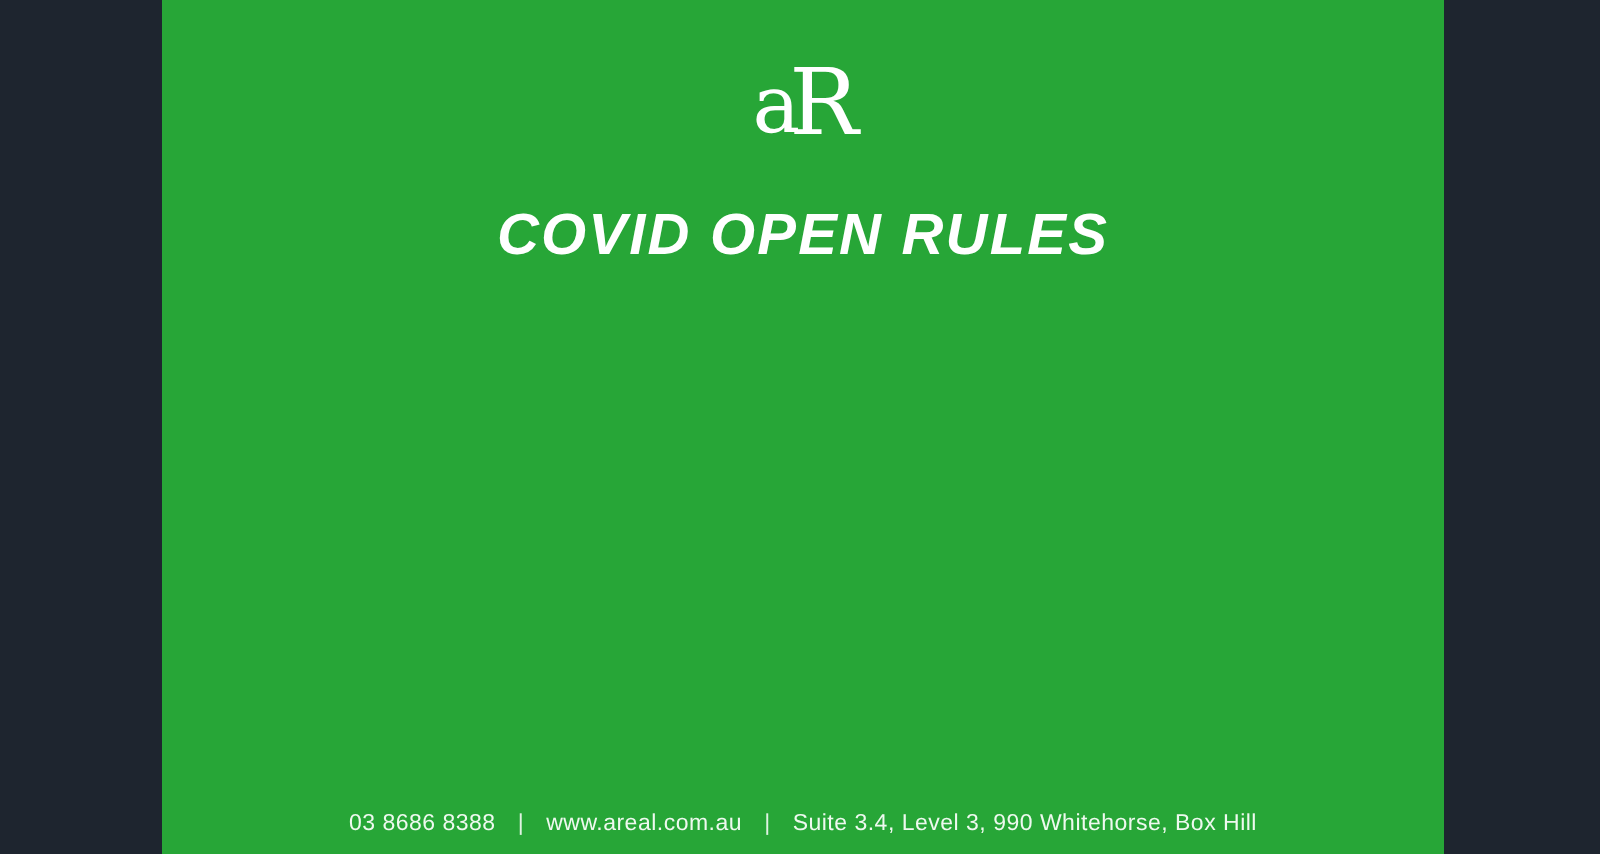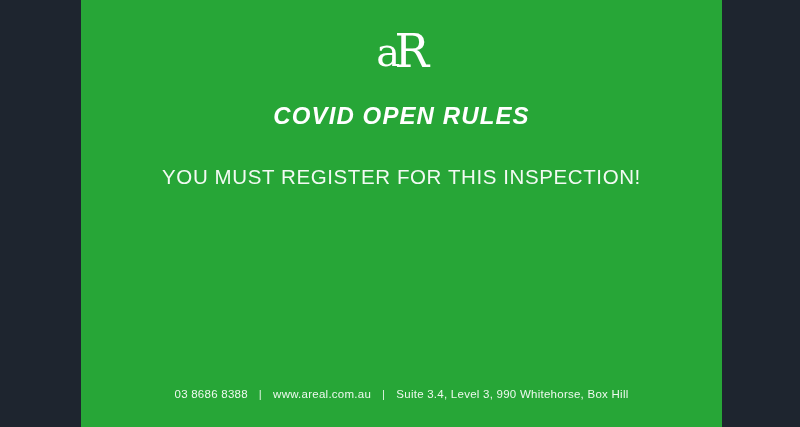--- a/index.html
+++ b/index.html
@@ -67,21 +67,21 @@
     color: #15211c;
   }
 
   
   #heading {
     margin-top: 24px;
     color: #ffffff;
     font-family: "Liberation Sans", sans-serif;
     font-style: italic;
     font-weight: bold;
-    font-size: 24px;
+    font-size: 29px;
     letter-spacing: 1.1px;
     line-height: 1;
   }
 
   
   #body-block {
     margin-top: 27px;
     width: 100%;
     text-align: center;
   }
@@ -96,21 +96,21 @@
   }
   .bodyline.spacer-before {
     margin-top: 22px;
   }
 
   
   #footer {
     position: absolute;
     left: 0;
     right: 0;
-    bottom: 27px;
+    bottom: 9px;
     text-align: center;
     color: #eef9ef;
     font-family: "Liberation Sans", sans-serif;
     font-size: 11.5px;
     letter-spacing: 0.25px;
     white-space: nowrap;
   }
   #footer .sep {
     display: inline-block;
     padding: 0 11px;
@@ -125,21 +125,20 @@
   <div id="poster">
 
     <div id="logo">
       <span class="mark lm-a">a</span>
         <span class="mark lm-r">R</span>
     </div>
 
     <div id="heading">COVID OPEN RULES</div>
 
     <div id="body-block">
-      <div class="bodyline">YOU MUST REGISTER FOR THIS INSPECTION!</div>
     </div>
 
     <div id="footer">
       <span>03 8686 8388</span><span class="sep">|</span><span>www.areal.com.au</span><span class="sep">|</span><span>Suite 3.4, Level 3, 990 Whitehorse, Box Hill</span>
     </div>
 
   </div>
 
 </div>
 

